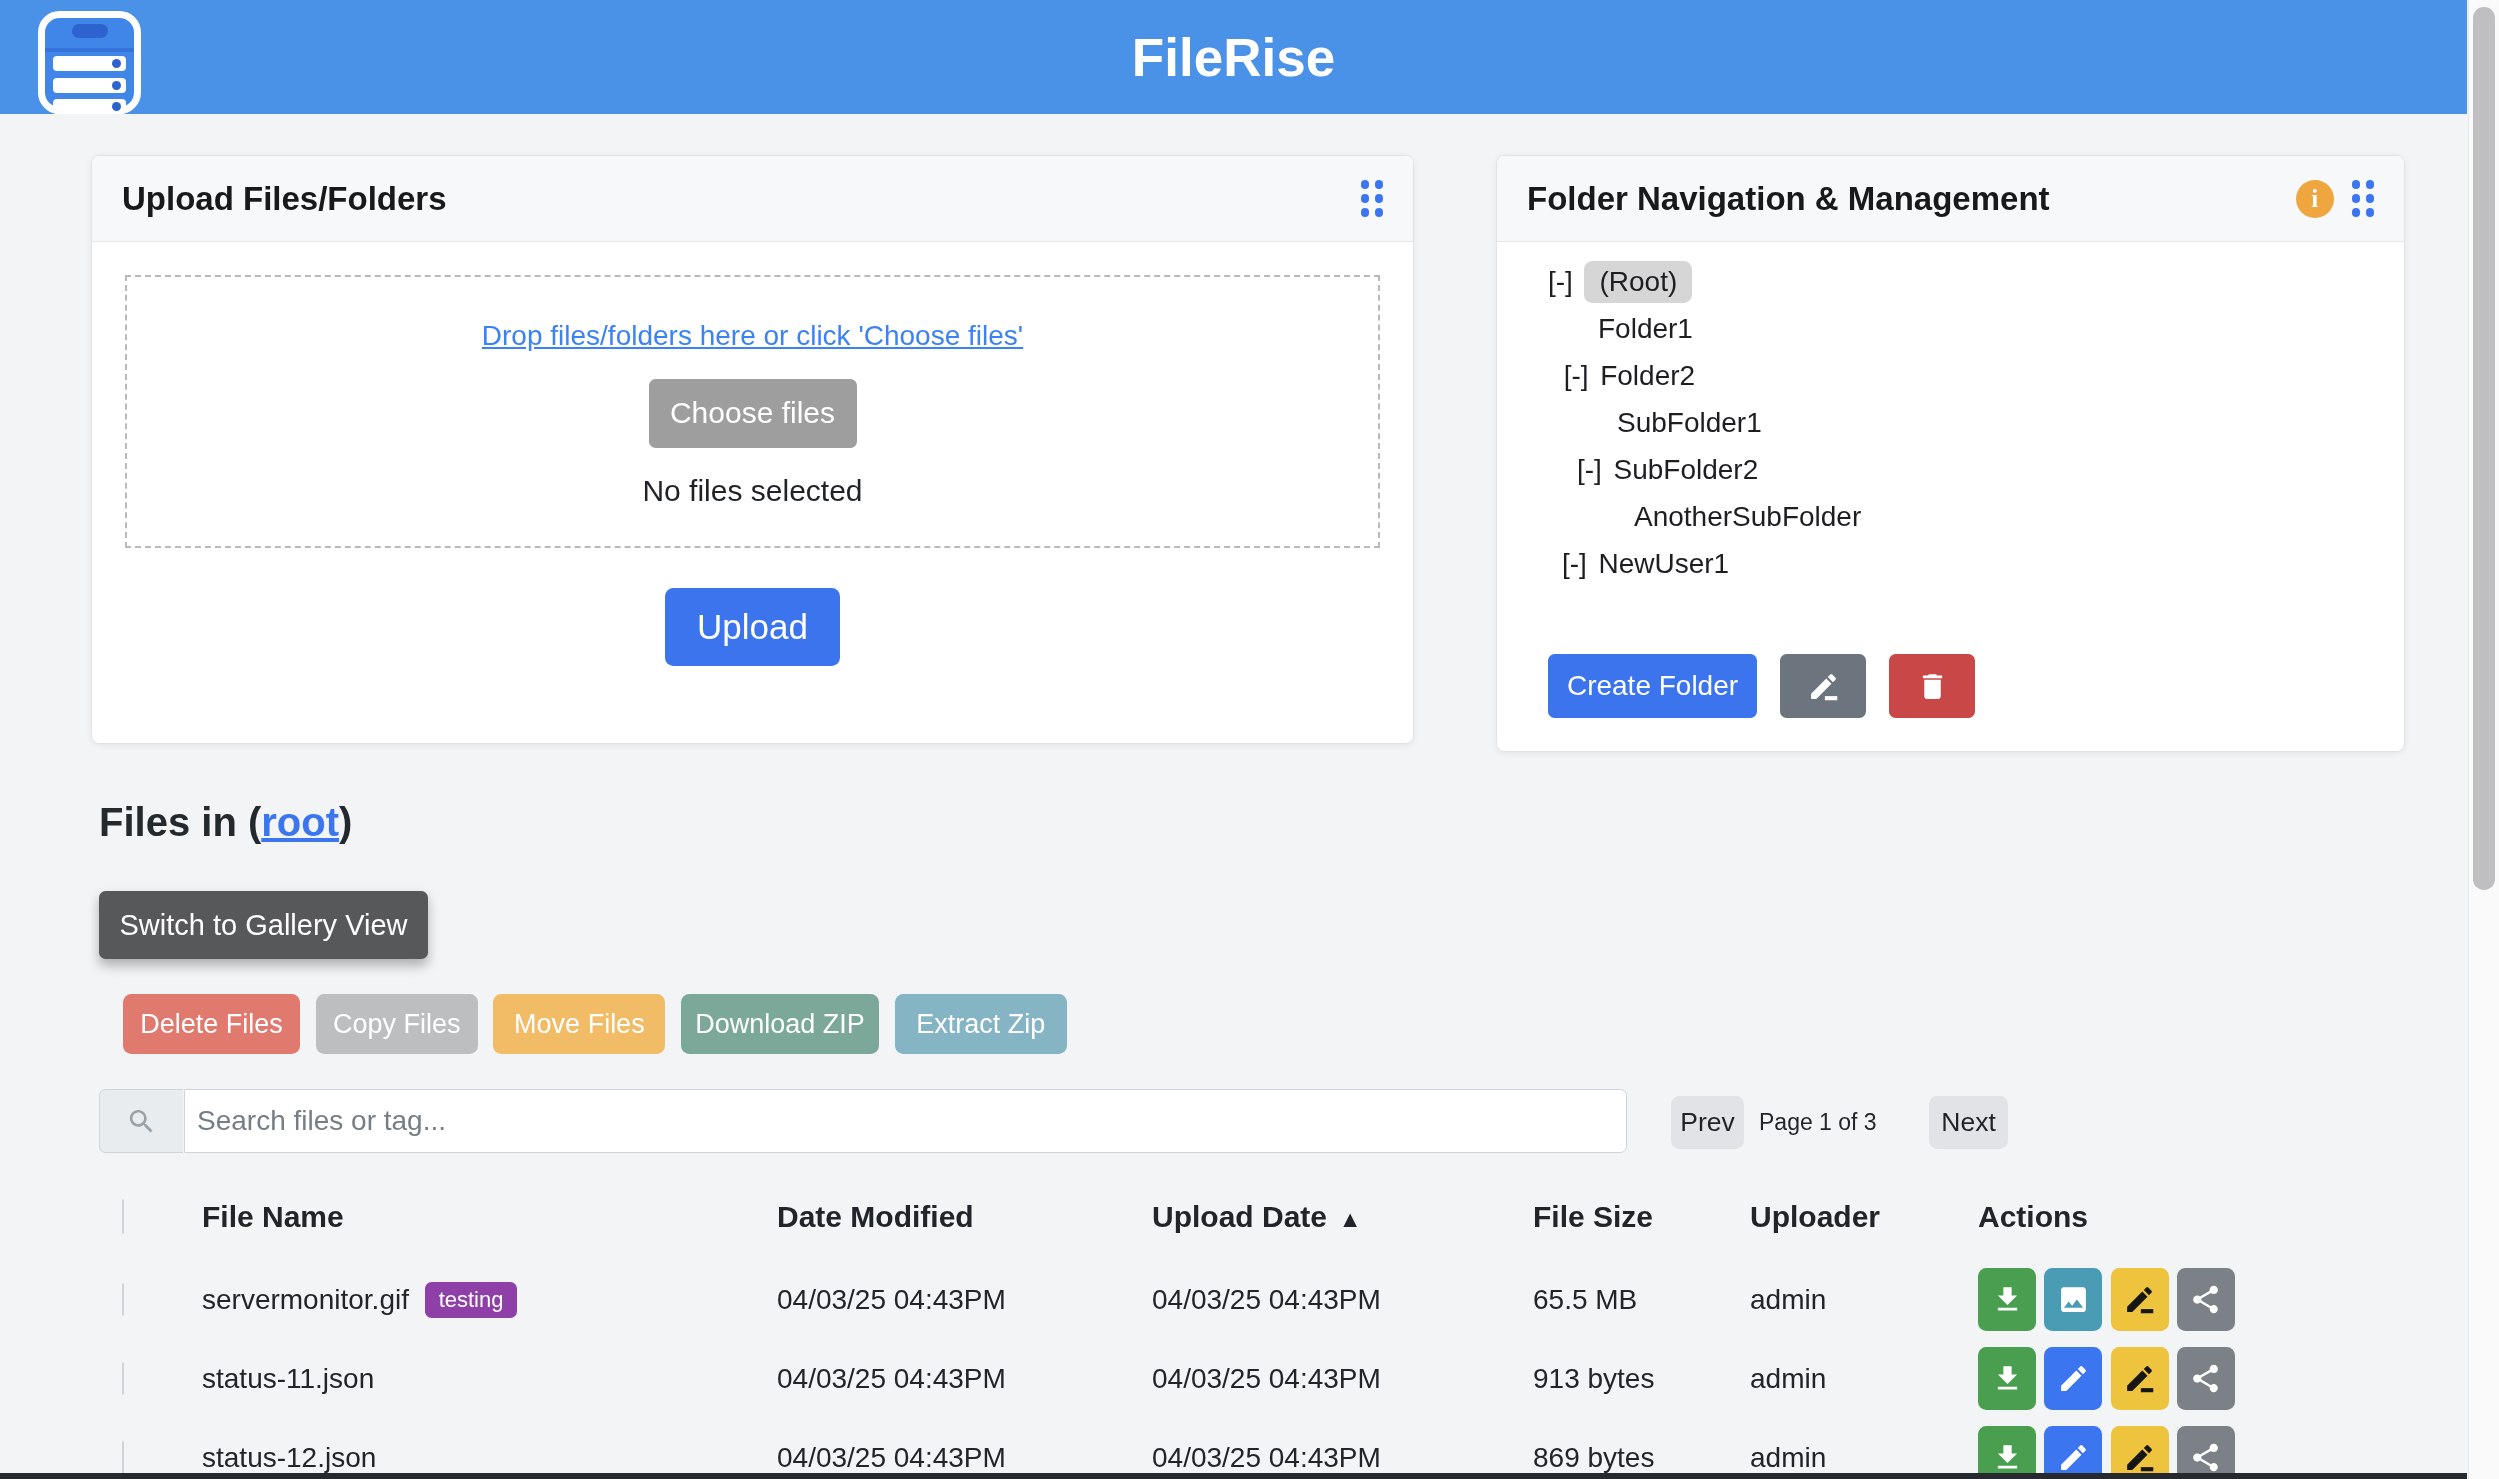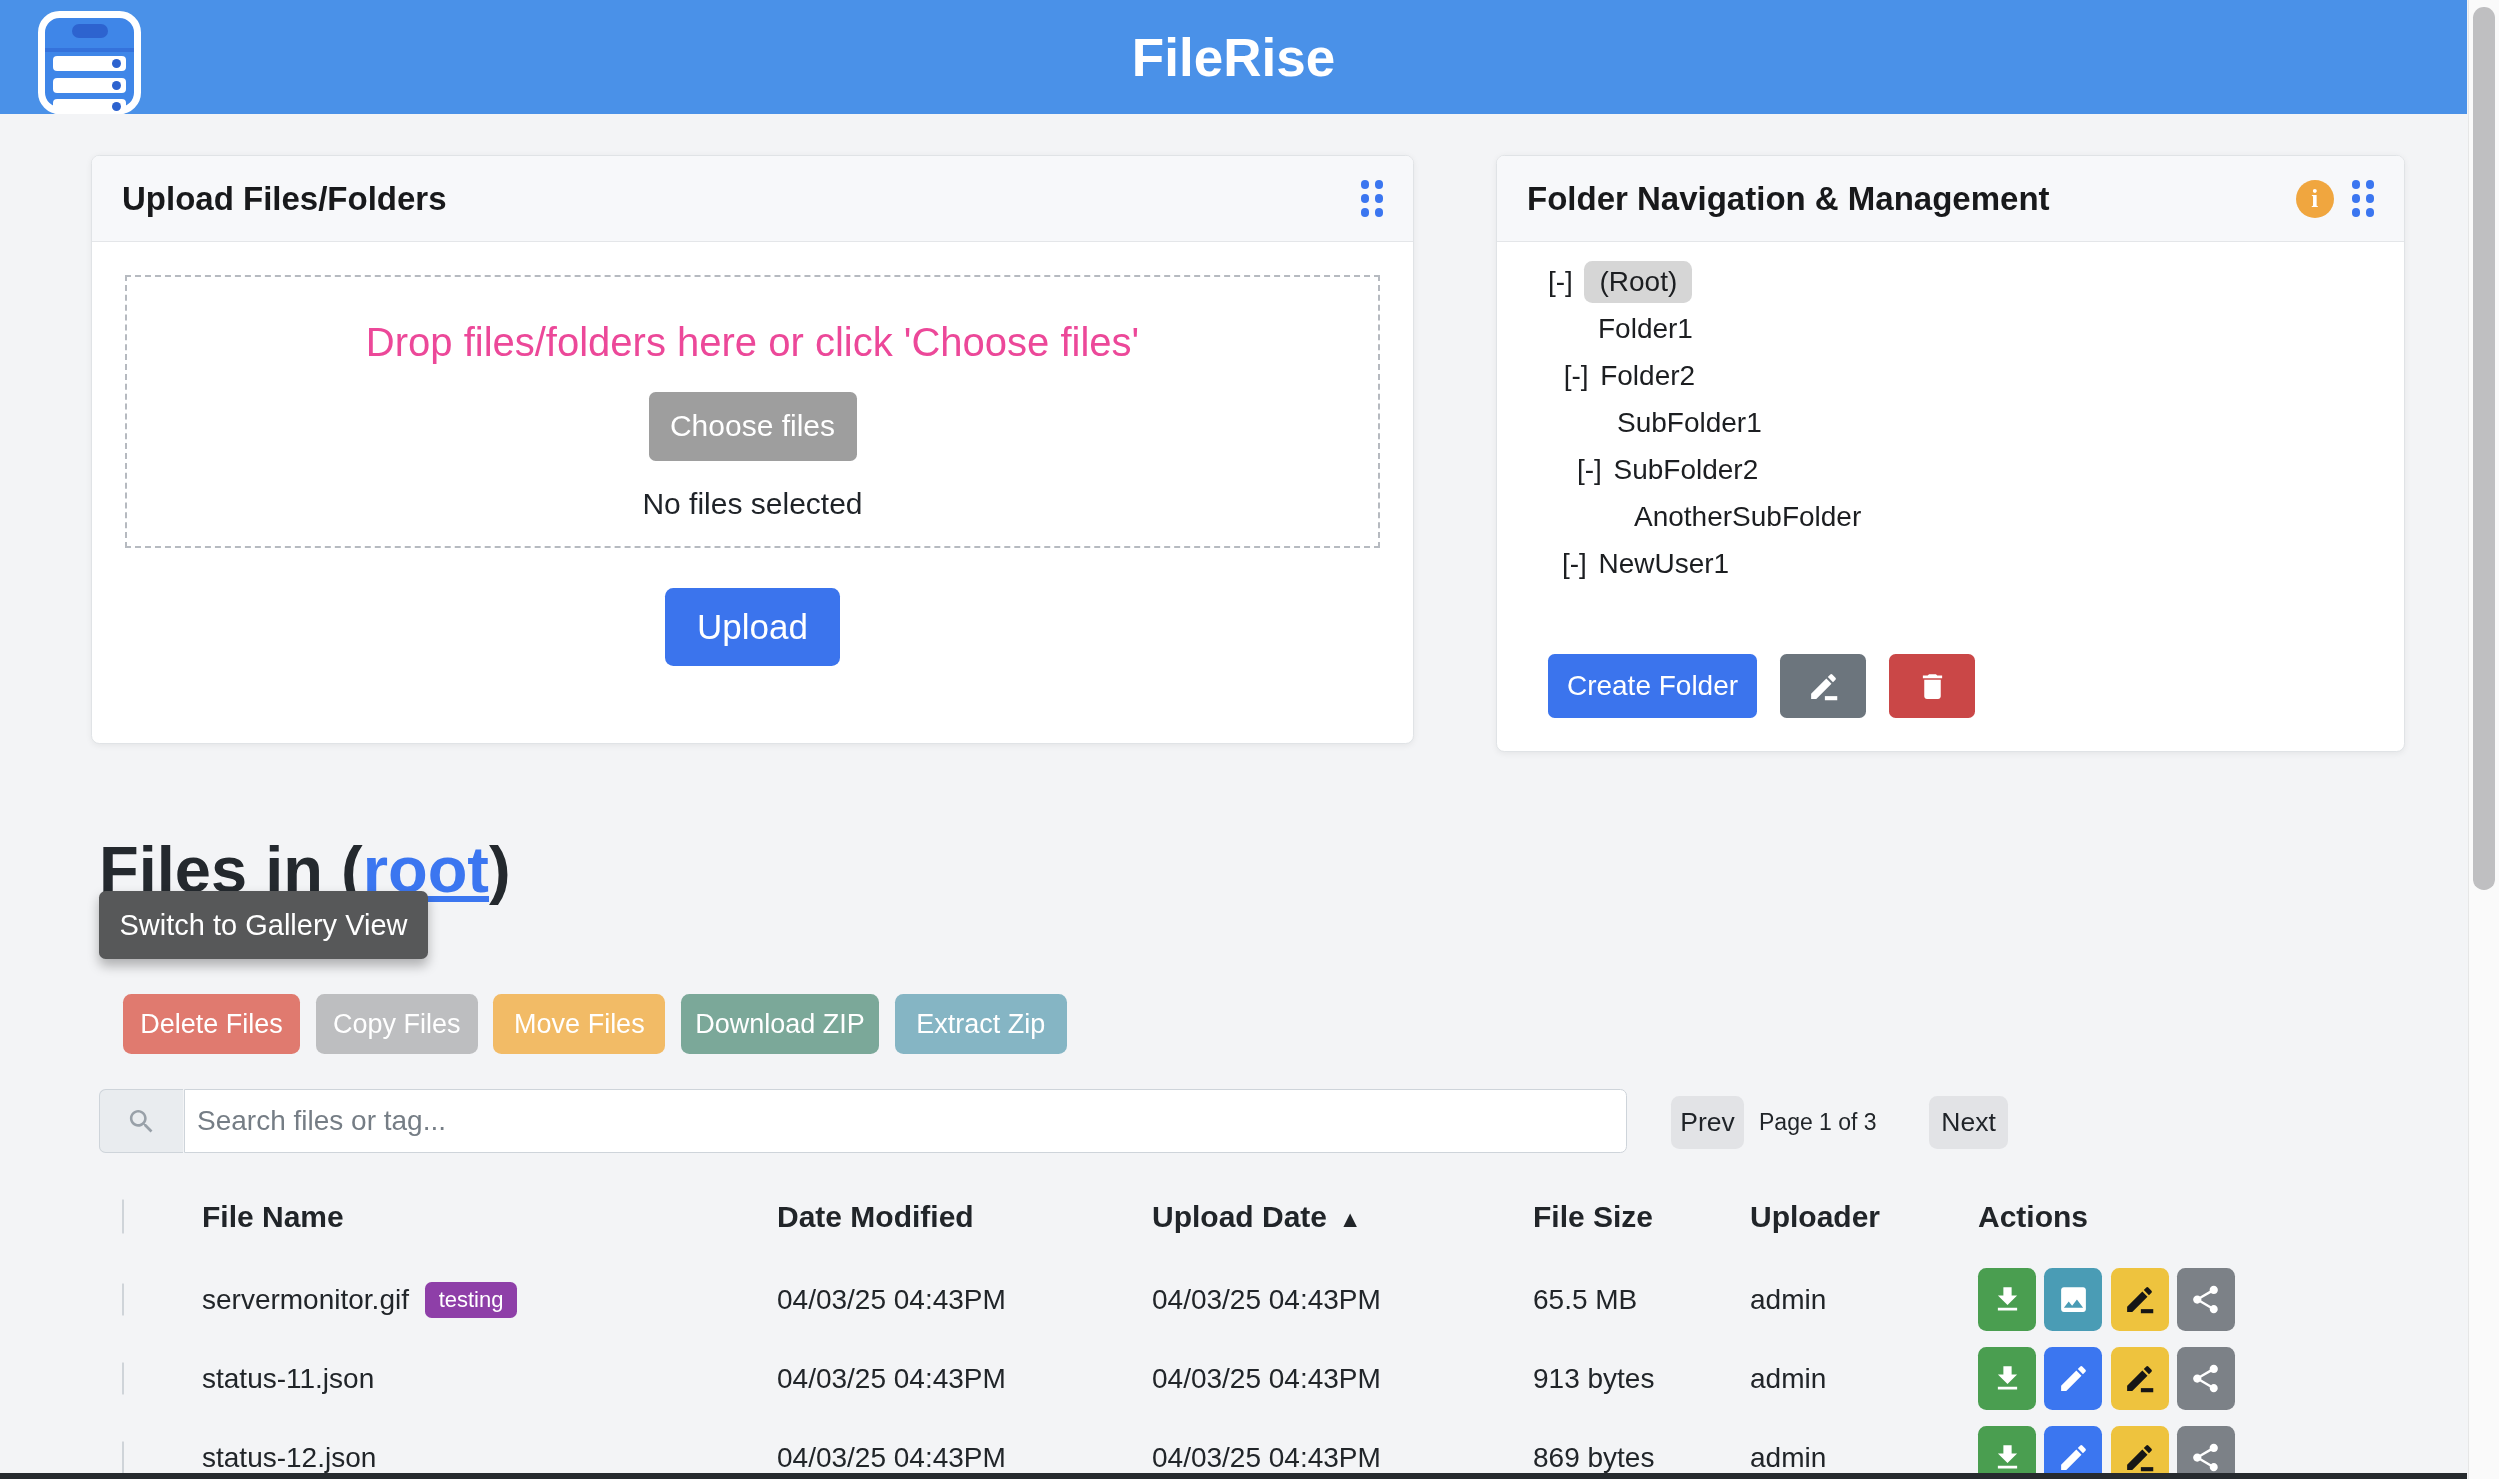--- a/index.html
+++ b/index.html
@@ -34,21 +34,21 @@
   .drag-dots { display:grid; grid-template-columns:repeat(2,8.3px); grid-auto-rows:8.3px; gap:5.8px; cursor:grab; }
   .drag-dots span { width:8.3px; height:8.3px; border-radius:50%; background:#3b76f0; }
   .info-badge { width:38px; height:38px; border-radius:50%; background:#f0a63f; color:#fff;
     font-size:25px; font-weight:700; display:flex; align-items:center; justify-content:center;
     margin-right:18px; font-family:"Liberation Serif", serif; cursor:pointer; }
 
   
   .upload-card { left:91px; top:155px; width:1323px; height:589px; }
   .dropzone { margin:33px; height:273px; border:2.5px dashed #b6bac0;
     display:flex; flex-direction:column; align-items:center; padding-top:43px; gap:26.5px; }
-  .drop-text { font-size:40px; color:#ec4899; }
+  .drop-text { font-size:28px; color:#3b82f6;text-decoration:underline; }
   .choose-btn { width:208px; height:69px; background:#9e9e9e; border:none; border-radius:6.6px;
     color:#fff; font-size:30px; font-family:inherit; cursor:pointer; }
   .no-files { font-size:30px; color:#1f2328; }
   .upload-btn { display:block; margin:40px auto 0 auto; width:175px; height:78px;
     background:#3b74ed; border:none; border-radius:8.3px; color:#fff; font-size:35px;
     font-family:inherit; cursor:pointer; }
 
   
   .folder-card { left:1496px; top:155px; width:909px; height:597px; }
   .tree { padding:16.5px 0 0 51px; }
@@ -60,21 +60,21 @@
   .folder-btns { position:absolute; left:51px; top:498px; display:flex; gap:23px; }
   .btn-create { width:209px; height:64px; background:#3b74ed; border:none; border-radius:6.6px;
     color:#fff; font-size:28px; font-family:inherit; cursor:pointer; }
   .btn-sq { width:86px; height:64px; border:none; border-radius:6.6px; display:flex;
     align-items:center; justify-content:center; cursor:pointer; }
   .btn-sq svg { width:33px; height:33px; fill:#fff; }
   .btn-rename-folder { background:#6c757d; }
   .btn-delete-folder { background:#ca4747; }
 
   
-  .files-heading { position:absolute; left:99px; top:832px; font-size:65px; font-weight:700; color:#24292e; }
+  .files-heading { position:absolute; left:99px; top:800px; font-size:40px; font-weight:700; color:#24292e; }
   .files-heading a { color:#3b76f0; text-decoration:underline; cursor:pointer; }
   .gallery-btn { position:absolute; left:99px; top:891px; width:329px; height:68px;
     background:#575859; border:none; border-radius:6.6px; color:#fff; font-size:29px;
     font-family:inherit; box-shadow:0 6.6px 11.6px rgba(0,0,0,.28); cursor:pointer; }
   .bulk-row { position:absolute; left:99px; top:994px; display:flex; gap:15.7px;padding-left:24px; }
   .bulk-btn { height:60px; border:none; border-radius:8.3px; color:#fff; font-size:27px;
     font-family:inherit; cursor:pointer; }
   .bb-delete{ width:177px; background:#e07a6f; }
   .bb-copy{ width:162px; background:#bdbec0; }
   .bb-move{ width:172px; background:#f2bb66; }

